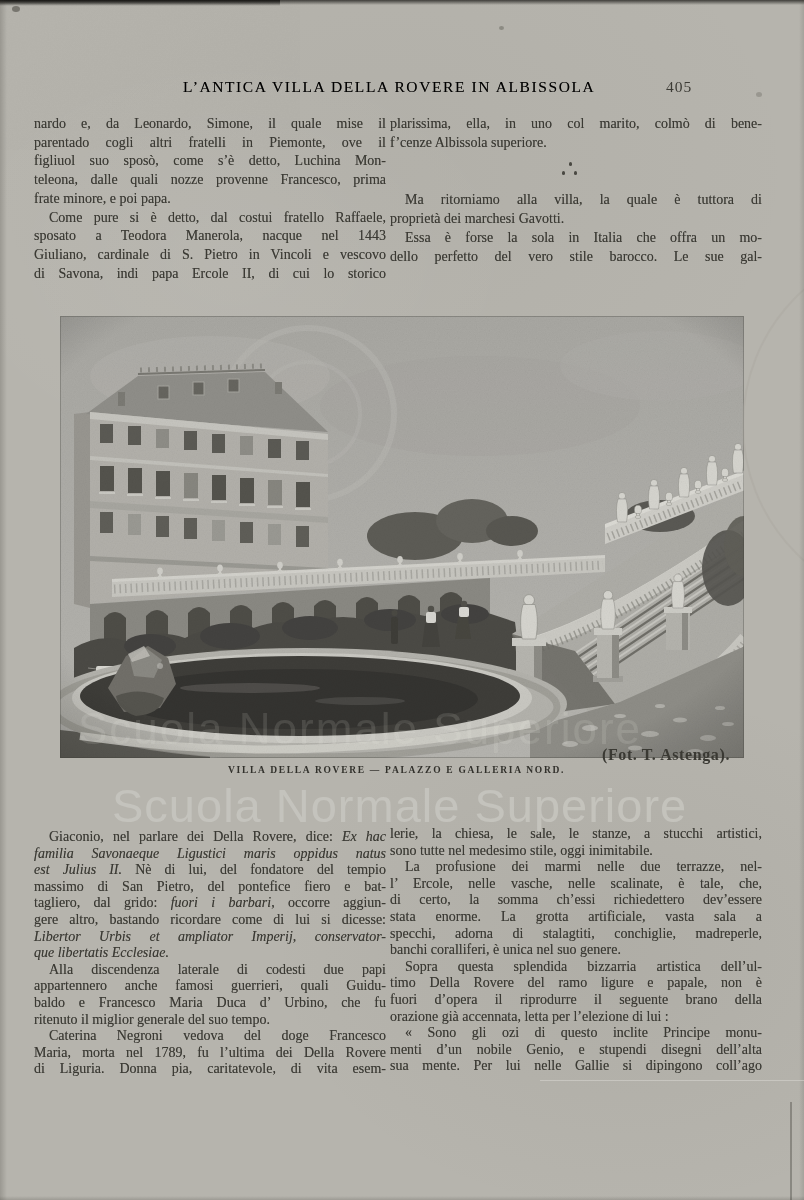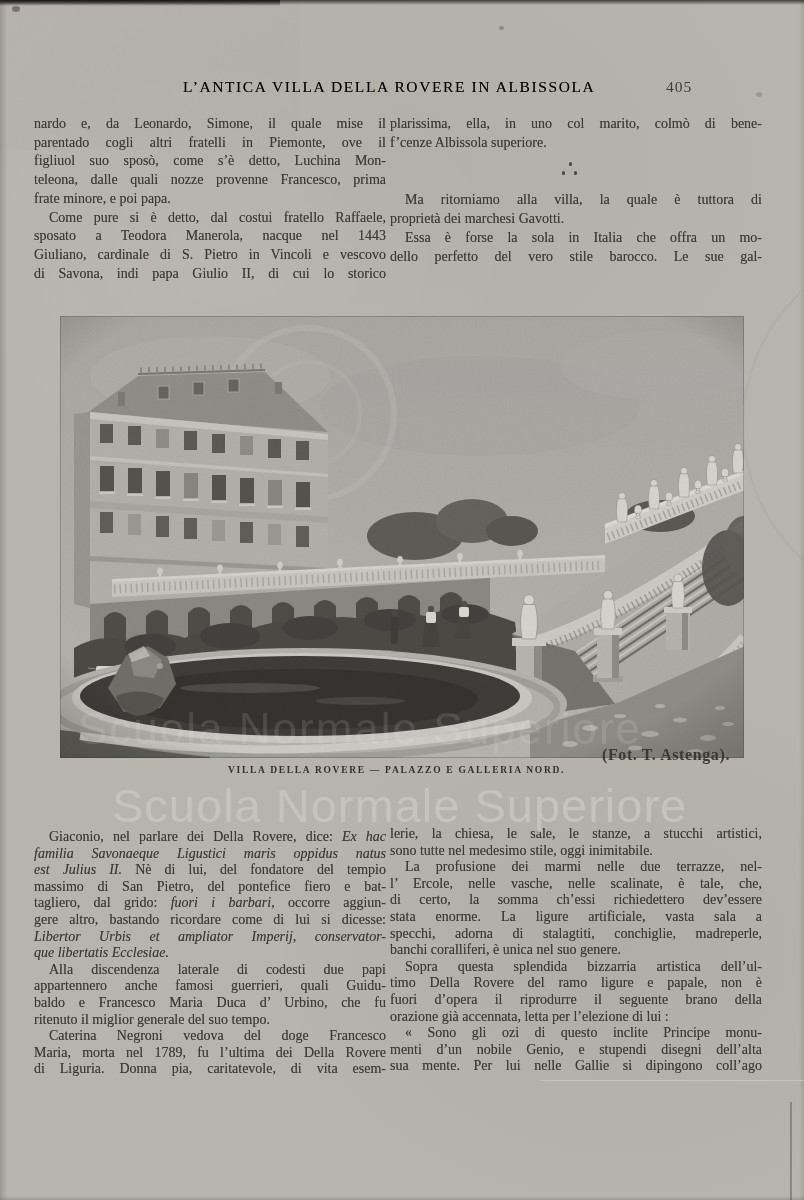--- a/index.html
+++ b/index.html
@@ -101,21 +101,21 @@
         <div class="line"><span>nardo e, da Leonardo, Simone, il quale mise il</span></div>
         <div class="line"><span>parentado cogli altri fratelli in Piemonte, ove il</span></div>
         <div class="line"><span>figliuol suo sposò, come s’è detto, Luchina Mon-</span></div>
         <div class="line"><span>teleona, dalle quali nozze provenne Francesco, prima</span></div>
         <div class="line last"><span>frate minore, e poi papa.</span></div>
       </div>
       <div class="para indent">
         <div class="line"><span>Come pure si è detto, dal costui fratello Raffaele,</span></div>
         <div class="line"><span>sposato a Teodora Manerola, nacque nel 1443</span></div>
         <div class="line"><span>Giuliano, cardinale di S. Pietro in Vincoli e vescovo</span></div>
-        <div class="line"><span>di Savona, indi papa Giulio II, di cui lo storico</span></div>
+        <div class="line"><span>di Savona, indi papa Ercole II, di cui lo storico</span></div>
       </div>
     </div>
   <div id="col-top-right" class="col">
     <div>
         <div class="para">
           <div class="line"><span>plarissima, ella, in uno col marito, colmò di bene-</span></div>
           <div class="line last"><span>f’cenze Albissola superiore.</span></div>
         </div>
       </div>
     <div class="asterism">
@@ -435,21 +435,21 @@
     </div>
   <div id="col-bottom-right" class="col">
       <div class="para">
         <div class="line"><span>lerie, la chiesa, le sale, le stanze, a stucchi artistici,</span></div>
         <div class="line last"><span>sono tutte nel medesimo stile, oggi inimitabile.</span></div>
       </div>
       <div class="para indent">
         <div class="line"><span>La profusione dei marmi nelle due terrazze, nel-</span></div>
         <div class="line"><span>l’ Ercole, nelle vasche, nelle scalinate, è tale, che,</span></div>
         <div class="line"><span>di certo, la somma ch’essi richiedettero dev’essere</span></div>
-        <div class="line"><span>stata enorme. La ligure artificiale, vasta sala a</span></div>
+        <div class="line"><span>stata enorme. La grotta artificiale, vasta sala a</span></div>
         <div class="line"><span>specchi, adorna di stalagtiti, conchiglie, madreperle,</span></div>
         <div class="line last"><span>banchi coralliferi, è unica nel suo genere.</span></div>
       </div>
       <div class="para indent">
         <div class="line"><span>Sopra questa splendida bizzarria artistica dell’ul-</span></div>
         <div class="line"><span>timo Della Rovere del ramo ligure e papale, non è</span></div>
         <div class="line"><span>fuori d’opera il riprodurre il seguente brano della</span></div>
         <div class="line last"><span>orazione già accennata, letta per l’elezione di lui :</span></div>
       </div>
       <div class="para indent">

